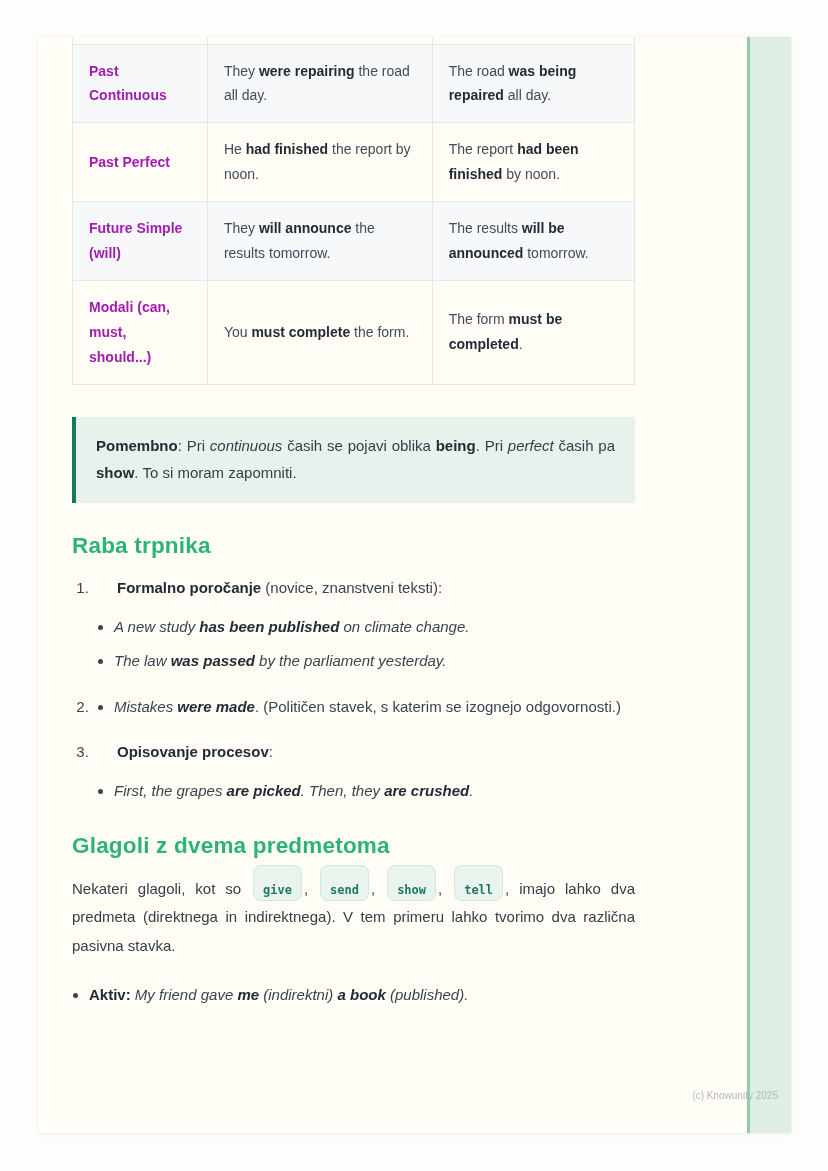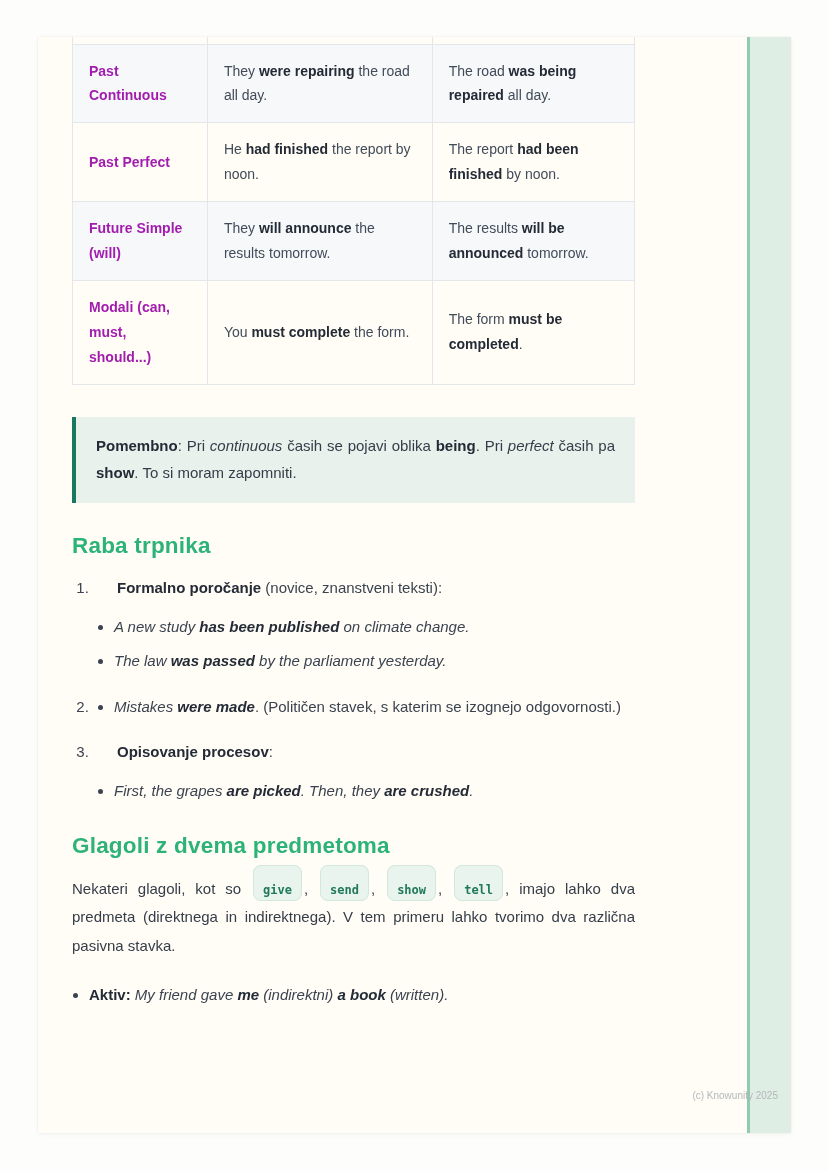--- a/index.html
+++ b/index.html
@@ -215,20 +215,20 @@
             <li><span class="i">First, the grapes </span><span class="b i">are picked</span><span class="i">. Then, they </span><span class="b i">are crushed</span><span class="i">.</span></li>
           </ul>
         </li>
       </ol>
 
     <h2 class="green">Glagoli z dvema predmetoma</h2>
 
     <p class="para"><span>Nekateri glagoli, kot so </span><span class="chip">give</span><span>, </span><span class="chip">send</span><span>, </span><span class="chip">show</span><span>, </span><span class="chip">tell</span><span>, imajo lahko dva predmeta (direktnega in indirektnega). V tem primeru lahko tvorimo dva različna pasivna stavka.</span></p>
 
     <ul class="aktiv">
-        <li><span class="b">Aktiv:</span><span> </span><span class="i">My friend gave </span><span class="b i">me</span><span class="i"> (indirektni) </span><span class="b i">a book</span><span class="i"> (written).</span></li>
+        <li><span class="b">Aktiv:</span><span> </span><span class="i">My friend gave </span><span class="b i">me</span><span class="i"> (indirektni) </span><span class="b i">a book</span><span class="i"> (published).</span></li>
       </ul>
 
   </div>
 
   <div class="watermark">(c) Knowunity 2025</div>
 
 </div>
 
 </body></html>

